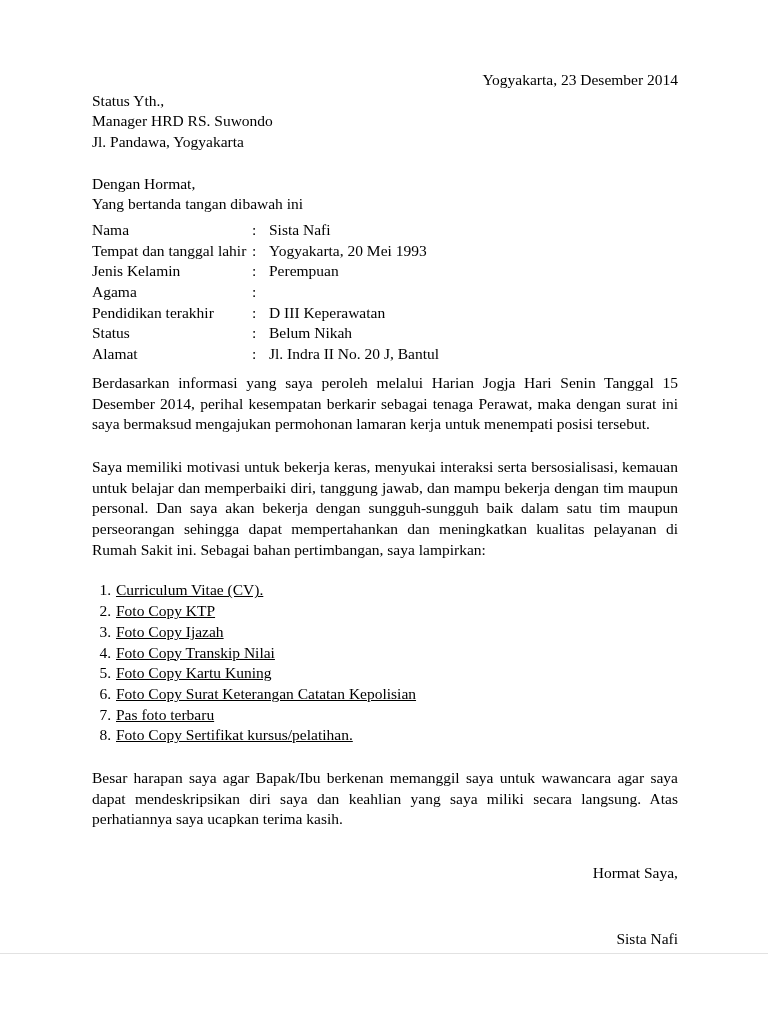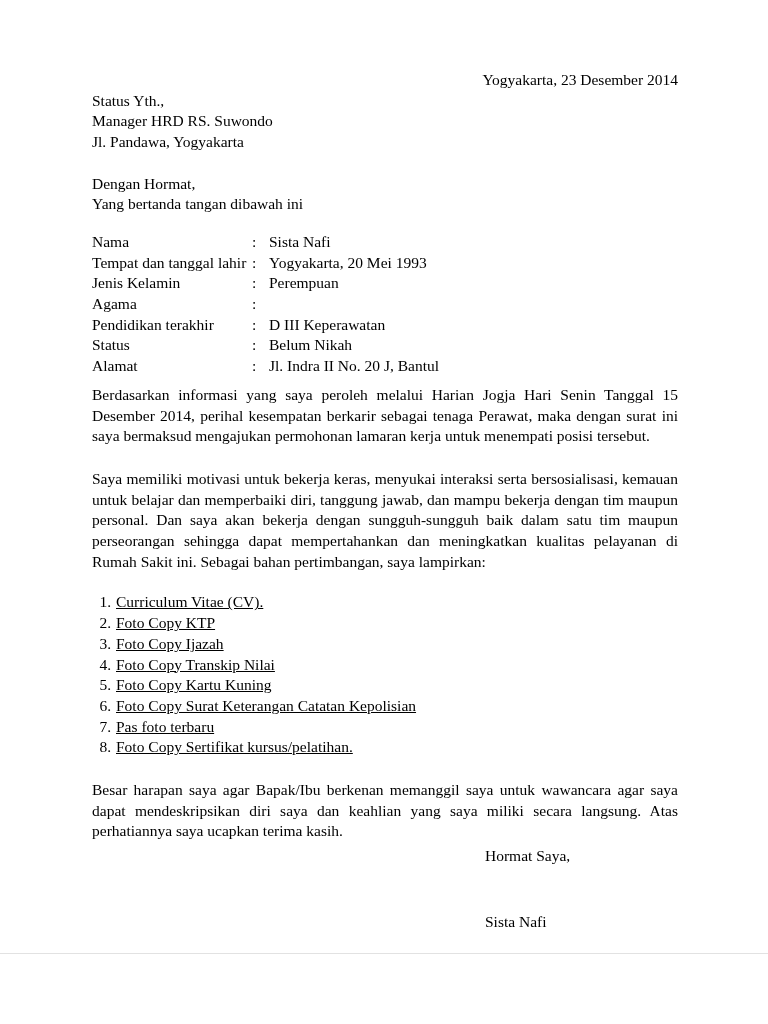--- a/index.html
+++ b/index.html
@@ -19,21 +19,21 @@
     line-height: 20.7px;
     padding: 70px 90px 0 92px;
     overflow: hidden;
   }
   .date-line {
     text-align: right;
     white-space: nowrap;
   }
   .recipient-block { margin: 0; }
   .block-gap-1 { margin-top: 20.7px; }
-  .details { margin-top: 17px; }
+  .details { margin-top: 5px; }
   .detail-row {
     display: flex;
     align-items: baseline;
   }
   .detail-label { flex: 0 0 160px; }
   .detail-colon { flex: 0 0 17px; }
   .detail-value { flex: 1; }
   .para {
     margin: 0;
     text-align: justify;
@@ -43,22 +43,23 @@
   .attachments {
     margin: 20px 0 0 0;
     padding: 0 0 0 23px;
     list-style: decimal outside;
     text-decoration: underline;
   }
   .attachments li {
     padding-left: 1px;
   }
   .sign-block {
-    margin-top: 4px;
+    margin-top: 33px;
     margin-left: 393px;
+    text-align: right;
   }
   .sign-name {
     margin-top: 45px;
   }
   .page-bottom-edge {
     position: absolute;
     left: 0;
     top: 953px;
     width: 768px;
     height: 1px;

